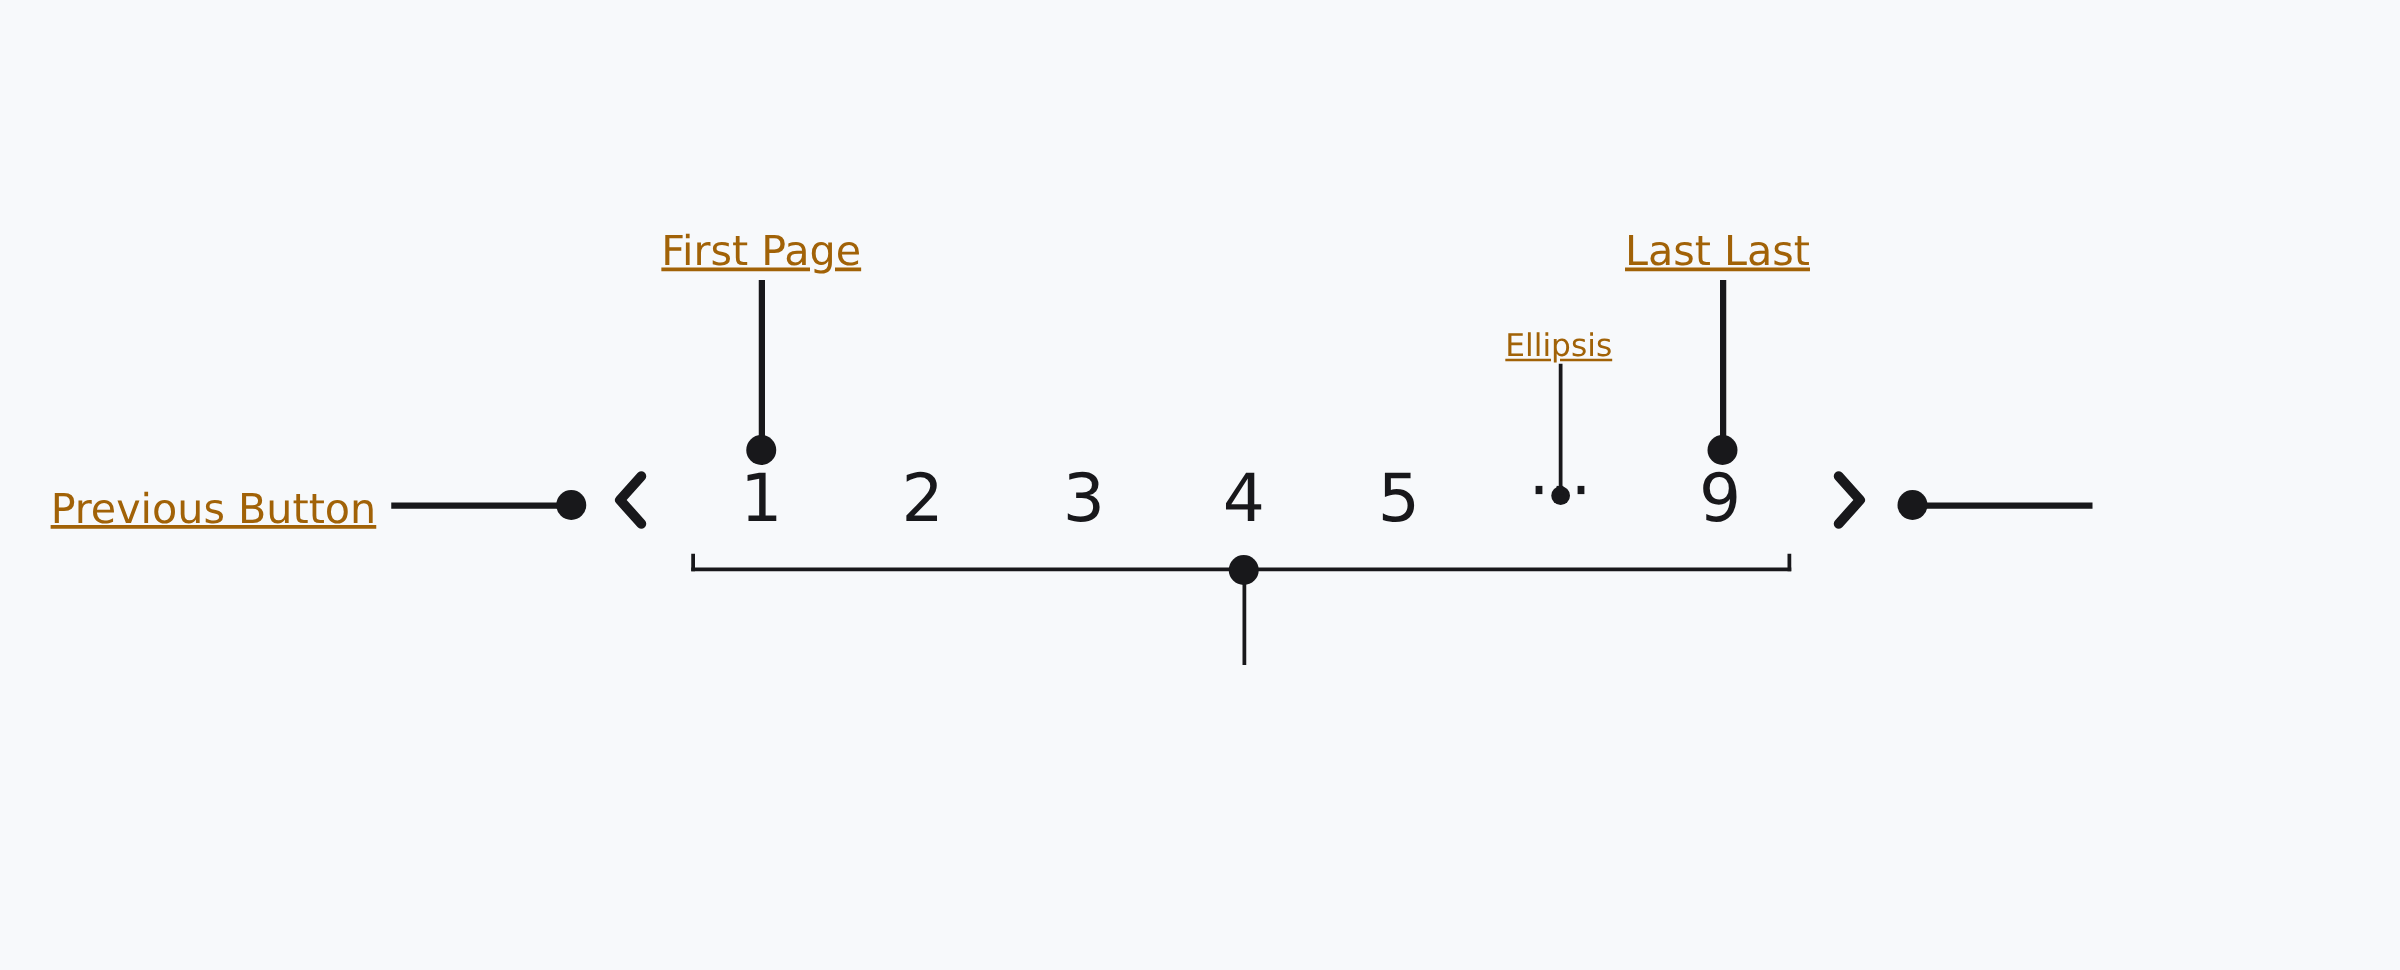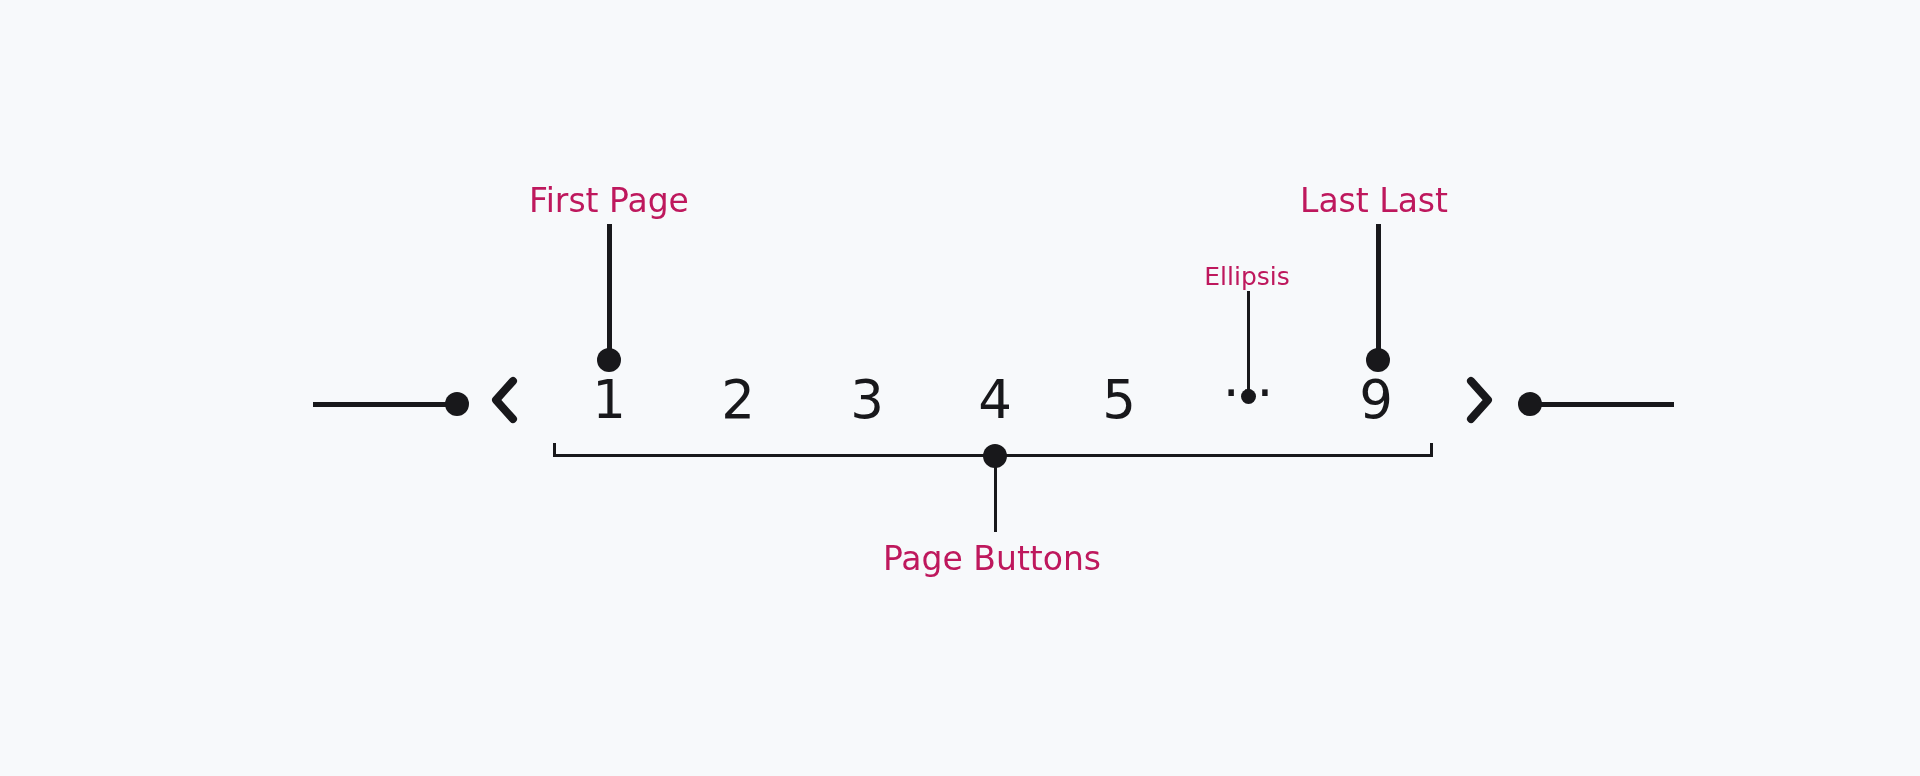--- a/index.html
+++ b/index.html
@@ -106,24 +106,25 @@
     background: #18181b;
     height: 5px;
     margin-top: -2.5px;
   }
 
   
   .label {
     position: absolute;
     font-size: 33px;
     font-weight: 400;
-    color: #be185d;
+    color: #a16207;
     white-space: nowrap;
     line-height: 1;
     user-select: none;
+    text-decoration: underline;
   }
   .label-sm { font-size: 25px; }
   .label-center {
     text-align: center;
     transform: translateX(-50%);
   }
   .label-right {
     text-align: right;
     transform: translateX(-100%);
   }
@@ -179,23 +180,23 @@
     <div class="page-num" style="left:1376px;">9</div>
 
     <div class="chevron" style="left:1479px;">
       <svg width="34" height="50" viewBox="0 0 34 50" aria-hidden="true">
         <polyline points="9,6 26,25 9,44" fill="none" stroke="#18181b" stroke-width="8" stroke-linecap="round" stroke-linejoin="round"></polyline>
       </svg>
     </div>
 
   </div>
 
+  <div class="label label-right" style="left:301px; top:390px;">Previous Button</div>
 
 
   <div class="label label-center" style="left:609px; top:184px;">First Page</div>
 
   <div class="label label-center" style="left:1374px; top:184px;">Last Last</div>
 
   <div class="label label-sm label-center" style="left:1247px; top:264px;">Ellipsis</div>
 
-  <div class="label label-center" style="left:992px; top:542px;">Page Buttons</div>
 
 </div>
 
 </body></html>

